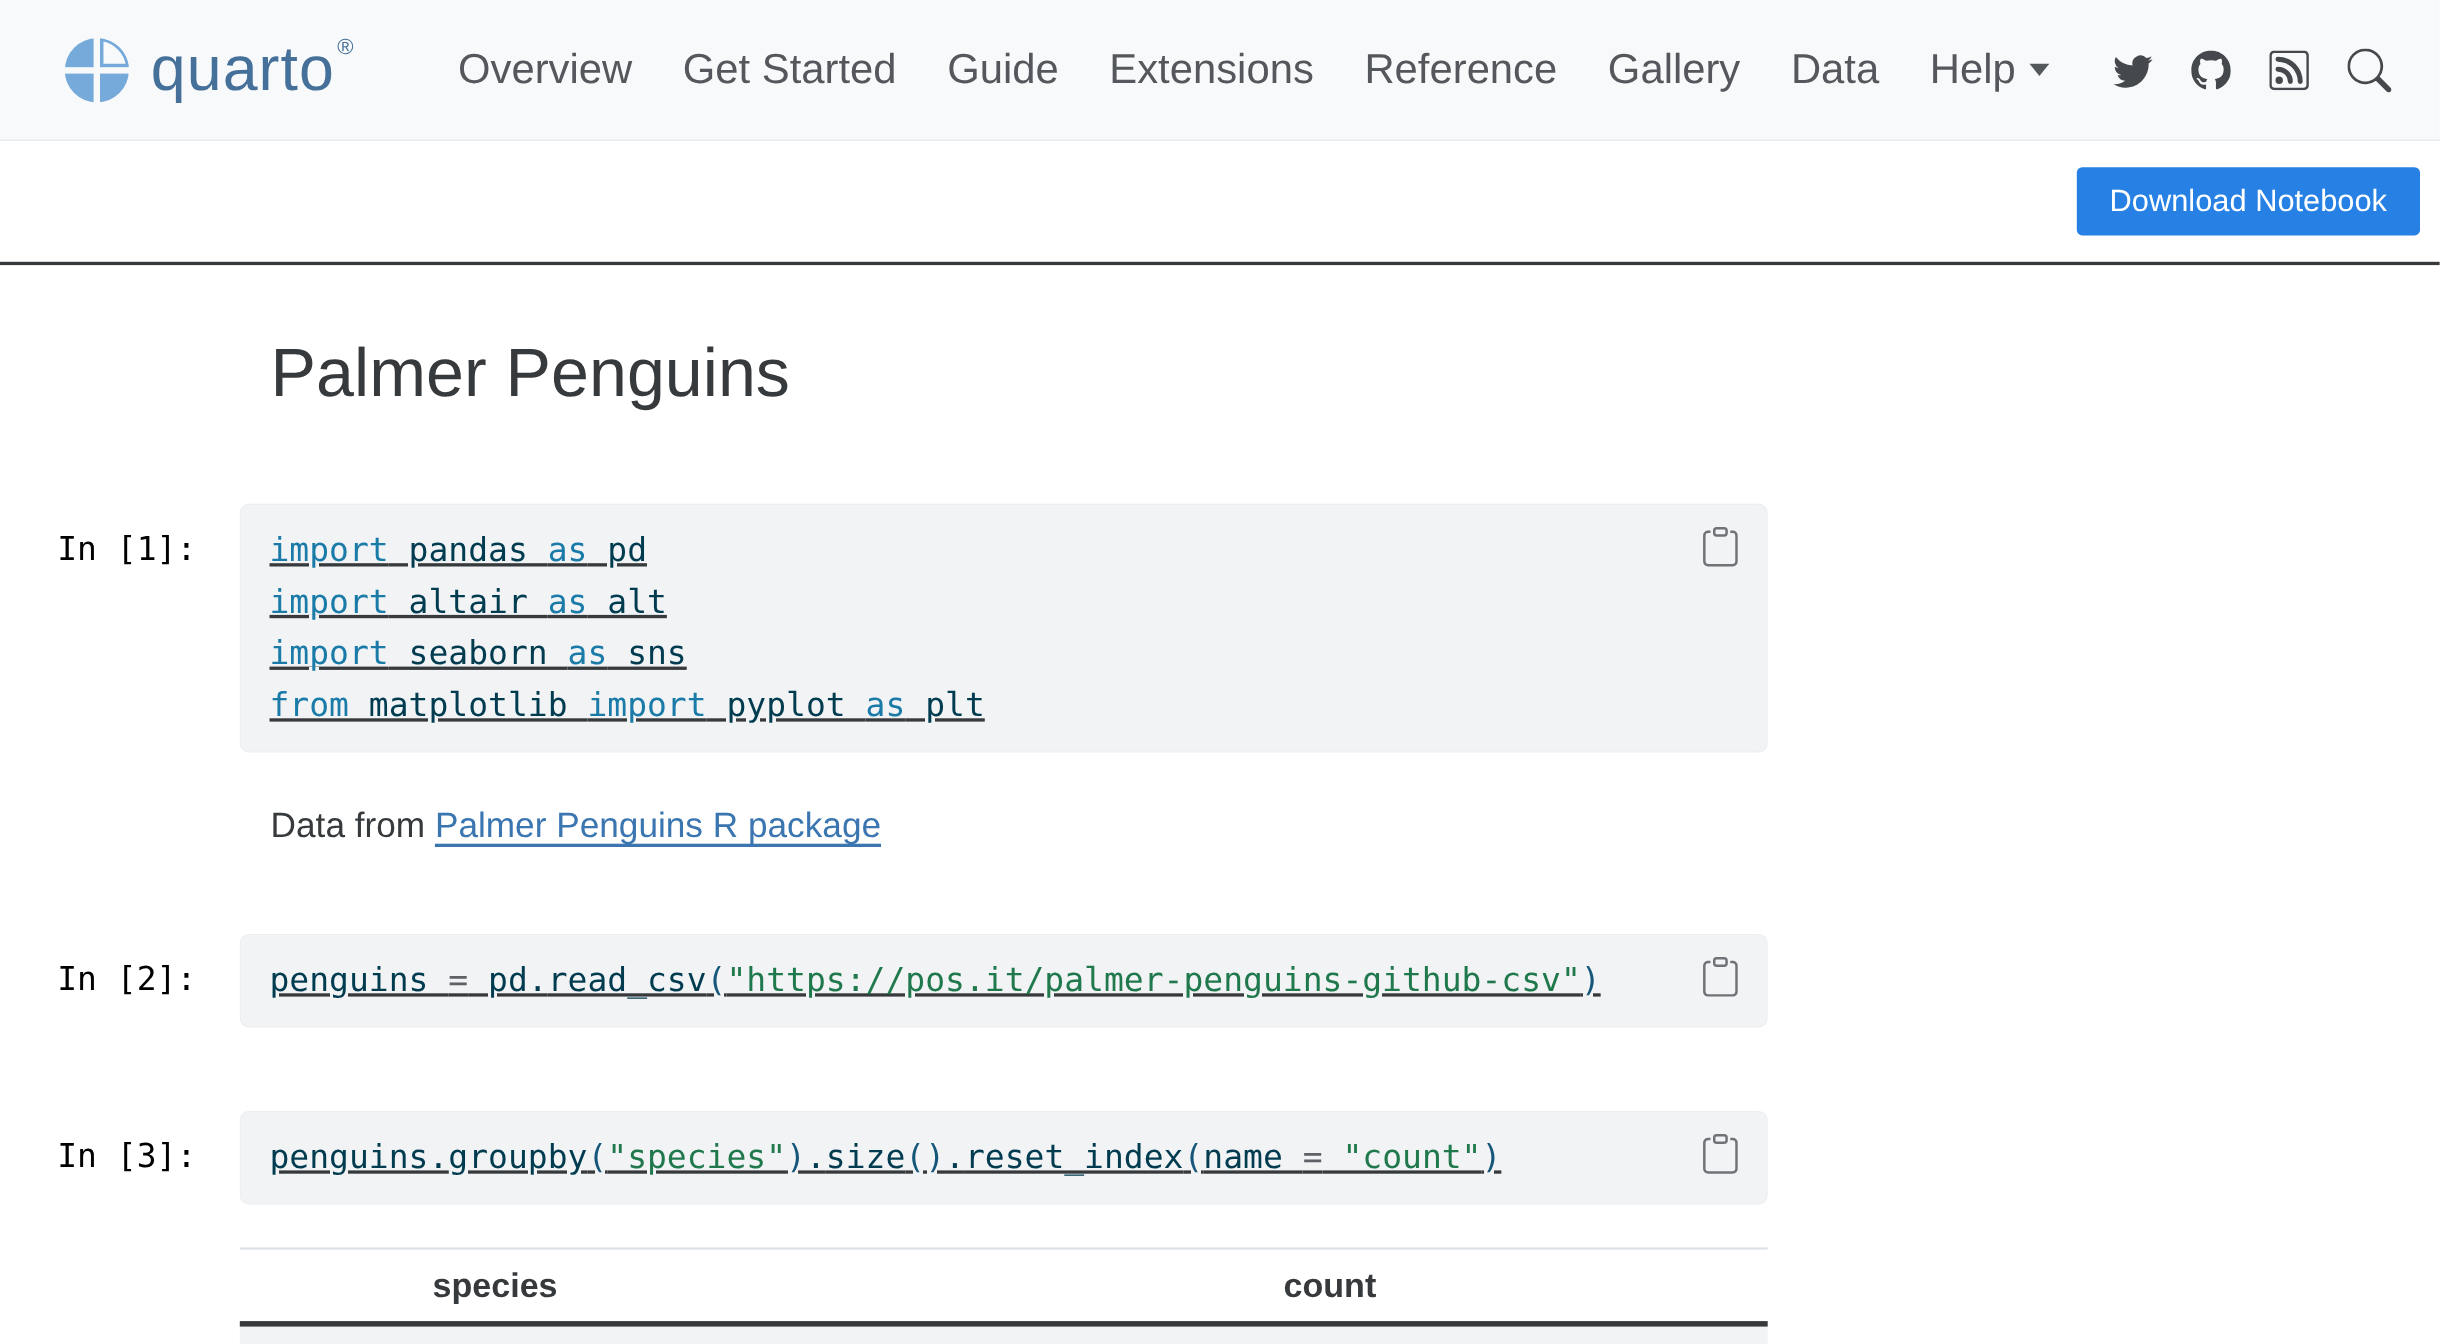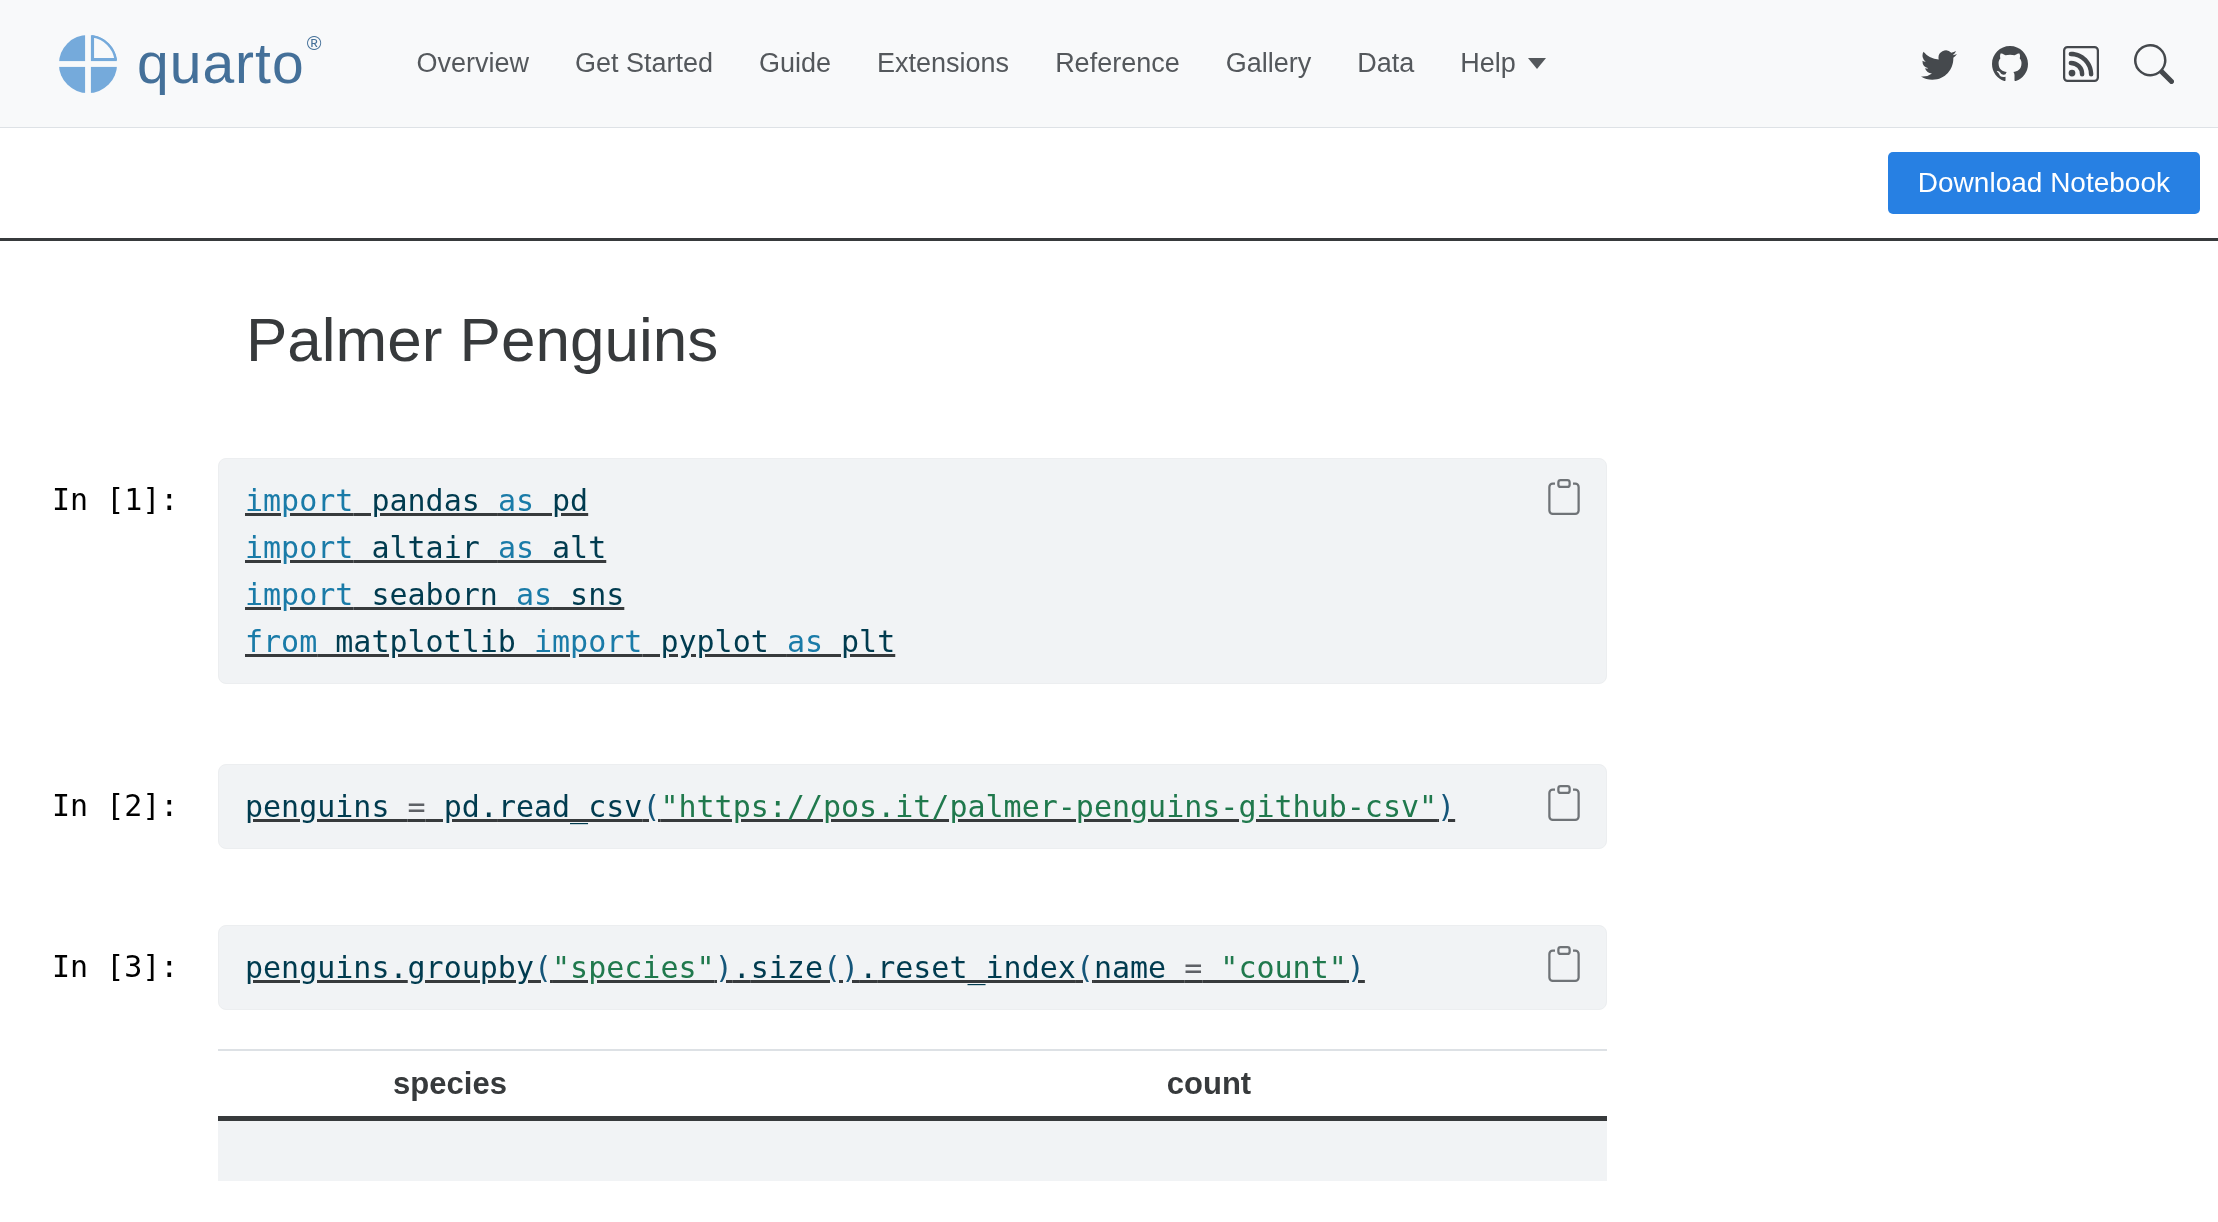--- a/index.html
+++ b/index.html
@@ -14,21 +14,21 @@
     font-family:"Liberation Sans", sans-serif; color:var(--text);}
 
   
   .navbar{height:128px; background:var(--navbar-bg); border-bottom:1px solid var(--nav-border);
     display:flex; align-items:center; padding:0 40px 0 55px;text-align:center;}
   .brand{display:flex; align-items:center; cursor:pointer;}
   .brand svg{width:66px; height:66px;}
   .brand-text{font-size:57px; color:var(--brand-blue); letter-spacing:1px; margin-left:16px; line-height:1;}
   .reg{font-size:20px; color:var(--brand-blue); vertical-align:top; position:relative; top:-20px; margin-left:2px;}
   .nav-menu{display:flex; align-items:center; margin-left:72px;}
-  .nav-item{padding:0 23px; font-size:27px; color:var(--nav-link); cursor:pointer; white-space:nowrap;
+  .nav-item{padding:0 23px; font-size:38px; color:var(--nav-link); cursor:pointer; white-space:nowrap;
     display:flex; align-items:center;}
   .caret{width:0; height:0; border-left:9px solid transparent; border-right:9px solid transparent;
     border-top:11px solid var(--nav-link); margin-left:12px; display:inline-block;}
   .nav-icons{margin-left:auto; display:flex; align-items:center; gap:27px;}
   .icon-btn{background:none; border:none; cursor:pointer; padding:4px; display:flex; align-items:center;}
   .icon-btn svg{width:36px; height:36px; fill:var(--icon-gray);}
   .icon-btn.search svg{width:40px; height:40px;}
 
   
   .nbbar{height:113px; background:#fff; border-bottom:3px solid var(--bar-dark);
@@ -149,20 +149,21 @@
         <button class="copy-btn">
   <svg viewBox="0 0 16 16">
     <path d="M4 1.5H3a2 2 0 0 0-2 2V14a2 2 0 0 0 2 2h10a2 2 0 0 0 2-2V3.5a2 2 0 0 0-2-2h-1v1h1a1 1 0 0 1 1 1V14a1 1 0 0 1-1 1H3a1 1 0 0 1-1-1V3.5a1 1 0 0 1 1-1h1v-1z"></path>
     <path d="M9.5 1a.5.5 0 0 1 .5.5v1a.5.5 0 0 1-.5.5h-3a.5.5 0 0 1-.5-.5v-1a.5.5 0 0 1 .5-.5h3zm-3-1A1.5 1.5 0 0 0 5 1.5v1A1.5 1.5 0 0 0 6.5 4h3A1.5 1.5 0 0 0 11 2.5v-1A1.5 1.5 0 0 0 9.5 0h-3z"></path>
   </svg>
 </button>
         <pre class="code"><div class="code-line"><span class="tok-kw">import</span><span class="tok-tx"> pandas </span><span class="tok-kw">as</span><span class="tok-tx"> pd</span></div><div class="code-line"><span class="tok-kw">import</span><span class="tok-tx"> altair </span><span class="tok-kw">as</span><span class="tok-tx"> alt</span></div><div class="code-line"><span class="tok-kw">import</span><span class="tok-tx"> seaborn </span><span class="tok-kw">as</span><span class="tok-tx"> sns</span></div><div class="code-line"><span class="tok-kw">from</span><span class="tok-tx"> matplotlib </span><span class="tok-kw">import</span><span class="tok-tx"> pyplot </span><span class="tok-kw">as</span><span class="tok-tx"> plt</span></div></pre>
       </div>
     </div>
 
+  <p class="para"><span>Data from </span><a>Palmer Penguins R package</a></p>
 
   <div class="cell cell-2">
       <div class="cell-label">In [2]:</div>
       <div class="cell-box">
         <button class="copy-btn">
   <svg viewBox="0 0 16 16">
     <path d="M4 1.5H3a2 2 0 0 0-2 2V14a2 2 0 0 0 2 2h10a2 2 0 0 0 2-2V3.5a2 2 0 0 0-2-2h-1v1h1a1 1 0 0 1 1 1V14a1 1 0 0 1-1 1H3a1 1 0 0 1-1-1V3.5a1 1 0 0 1 1-1h1v-1z"></path>
     <path d="M9.5 1a.5.5 0 0 1 .5.5v1a.5.5 0 0 1-.5.5h-3a.5.5 0 0 1-.5-.5v-1a.5.5 0 0 1 .5-.5h3zm-3-1A1.5 1.5 0 0 0 5 1.5v1A1.5 1.5 0 0 0 6.5 4h3A1.5 1.5 0 0 0 11 2.5v-1A1.5 1.5 0 0 0 9.5 0h-3z"></path>
   </svg>
 </button>

